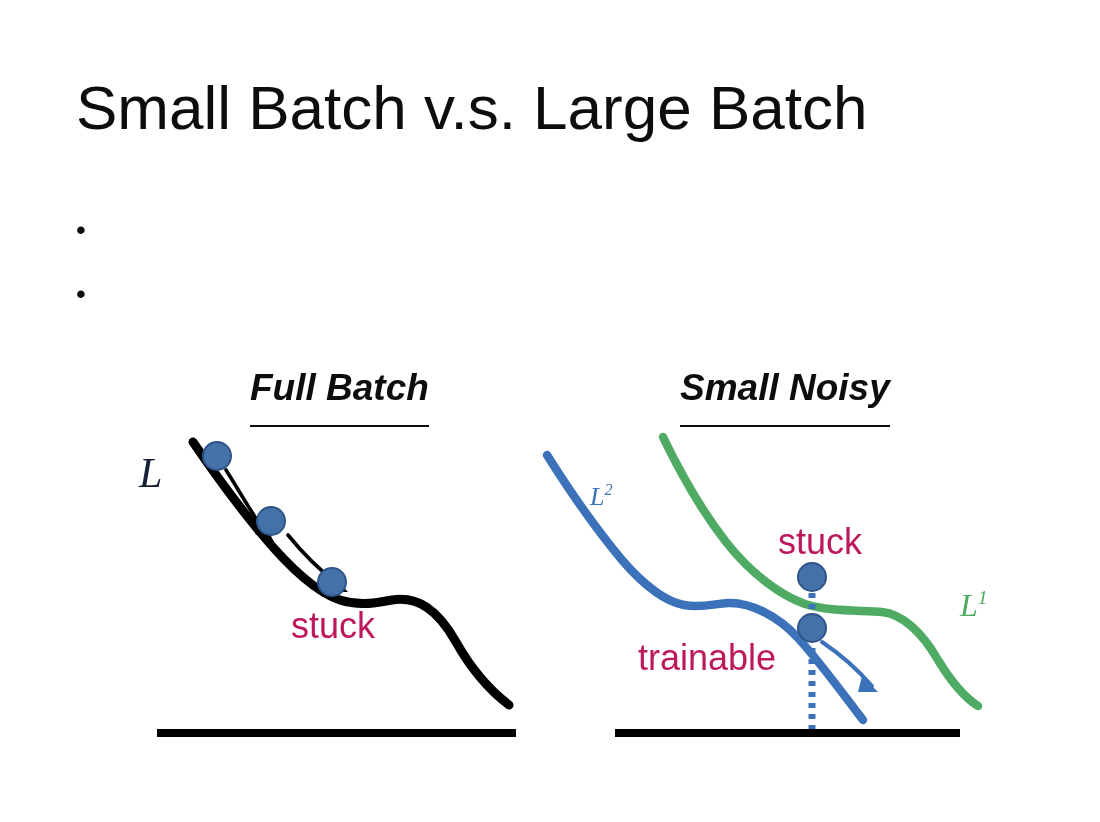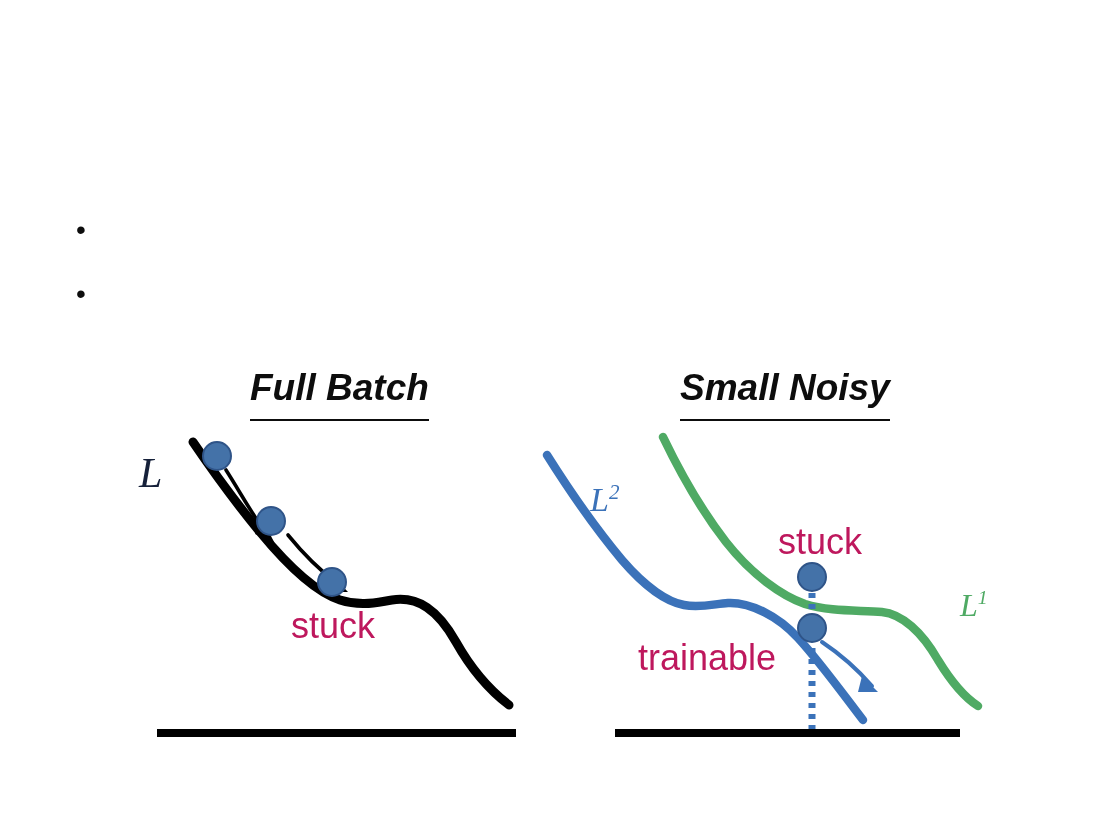--- a/index.html
+++ b/index.html
@@ -64,21 +64,21 @@
   }
 
   
   .panel-heading {
     position: absolute;
     font-size: 37px;
     font-weight: bold;
     font-style: italic;
     color: #0d0d0d;
     white-space: nowrap;
-    padding-bottom: 10px;
+    padding-bottom: 16px;
     border-bottom: 2.5px solid #0d0d0d;
     font-family: "Liberation Sans", sans-serif;
   }
   #heading-full-batch { left: 250px; top: 367px; }
   #heading-small-batch { left: 680px; top: 367px; }
 
   
   .diagram {
     position: absolute;
     top: 420px;
@@ -107,21 +107,21 @@
     line-height: 1;
     white-space: nowrap;
   }
   #label-L {
     left: 139px; top: 452px;
     font-size: 42px;
     color: #16213a;
   }
   #label-L2 {
     left: 590px; top: 482px;
-    font-size: 34px;
+    font-size: 26px;
     color: #3b72b9;
   }
   #label-L1 {
     left: 960px; top: 588px;
     font-size: 32px;
     color: #4faa64;
   }
   .axis-label sup {
     font-size: 0.62em;
     vertical-align: super;
@@ -136,20 +136,21 @@
     top: 729px;
   }
   #baseline-left  { left: 157px; width: 359px; }
   #baseline-right { left: 615px; width: 345px; }
 </style>
 </head>
 <body>
 
 <div id="slide">
 
+  <div id="slide-title">Small Batch v.s. Large Batch</div>
 
   <div id="bullet-list">
 
     <div class="bullet-row">
       <span class="bullet-dot">•</span>
     </div>
 
     <div class="bullet-row">
       <span class="bullet-dot">•</span>
     </div>

